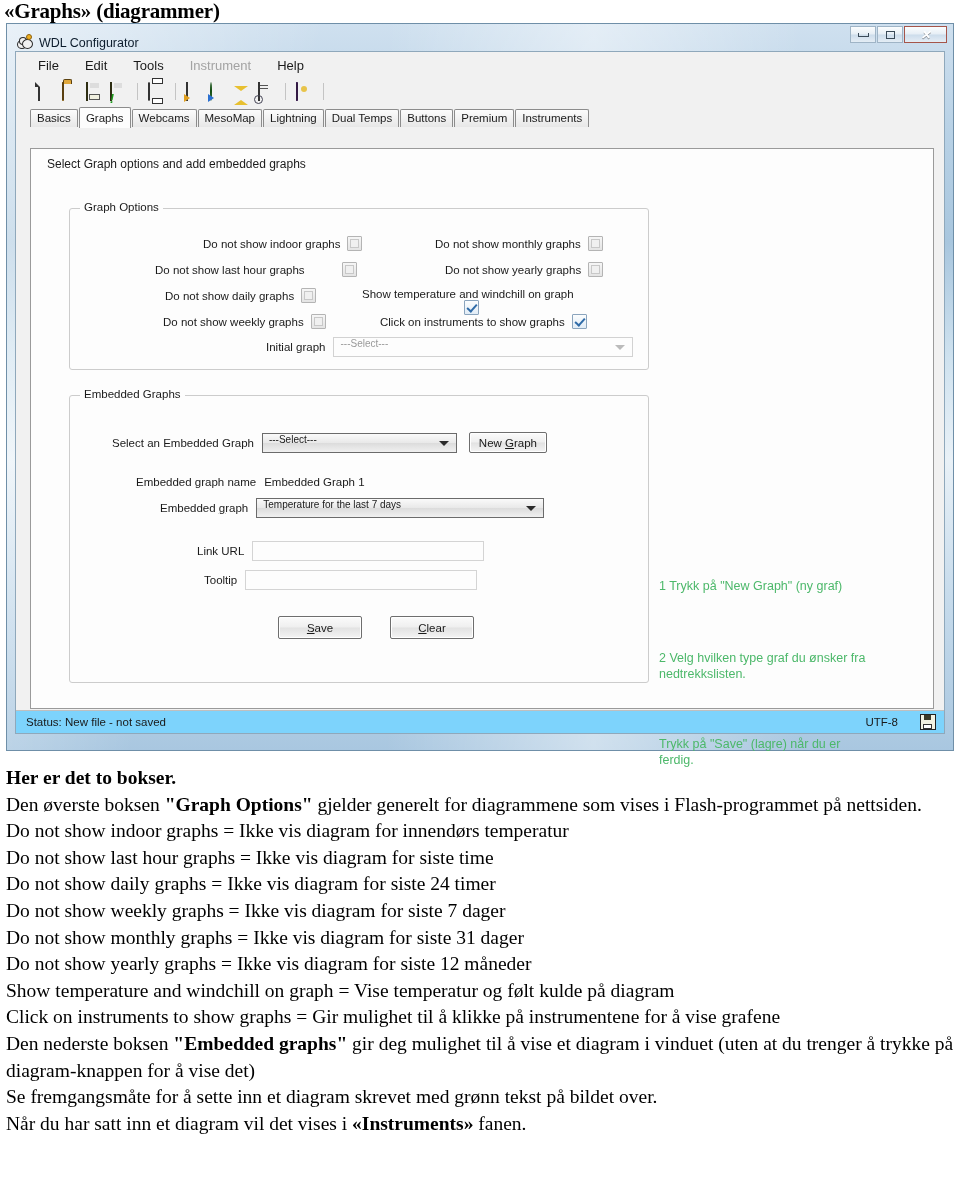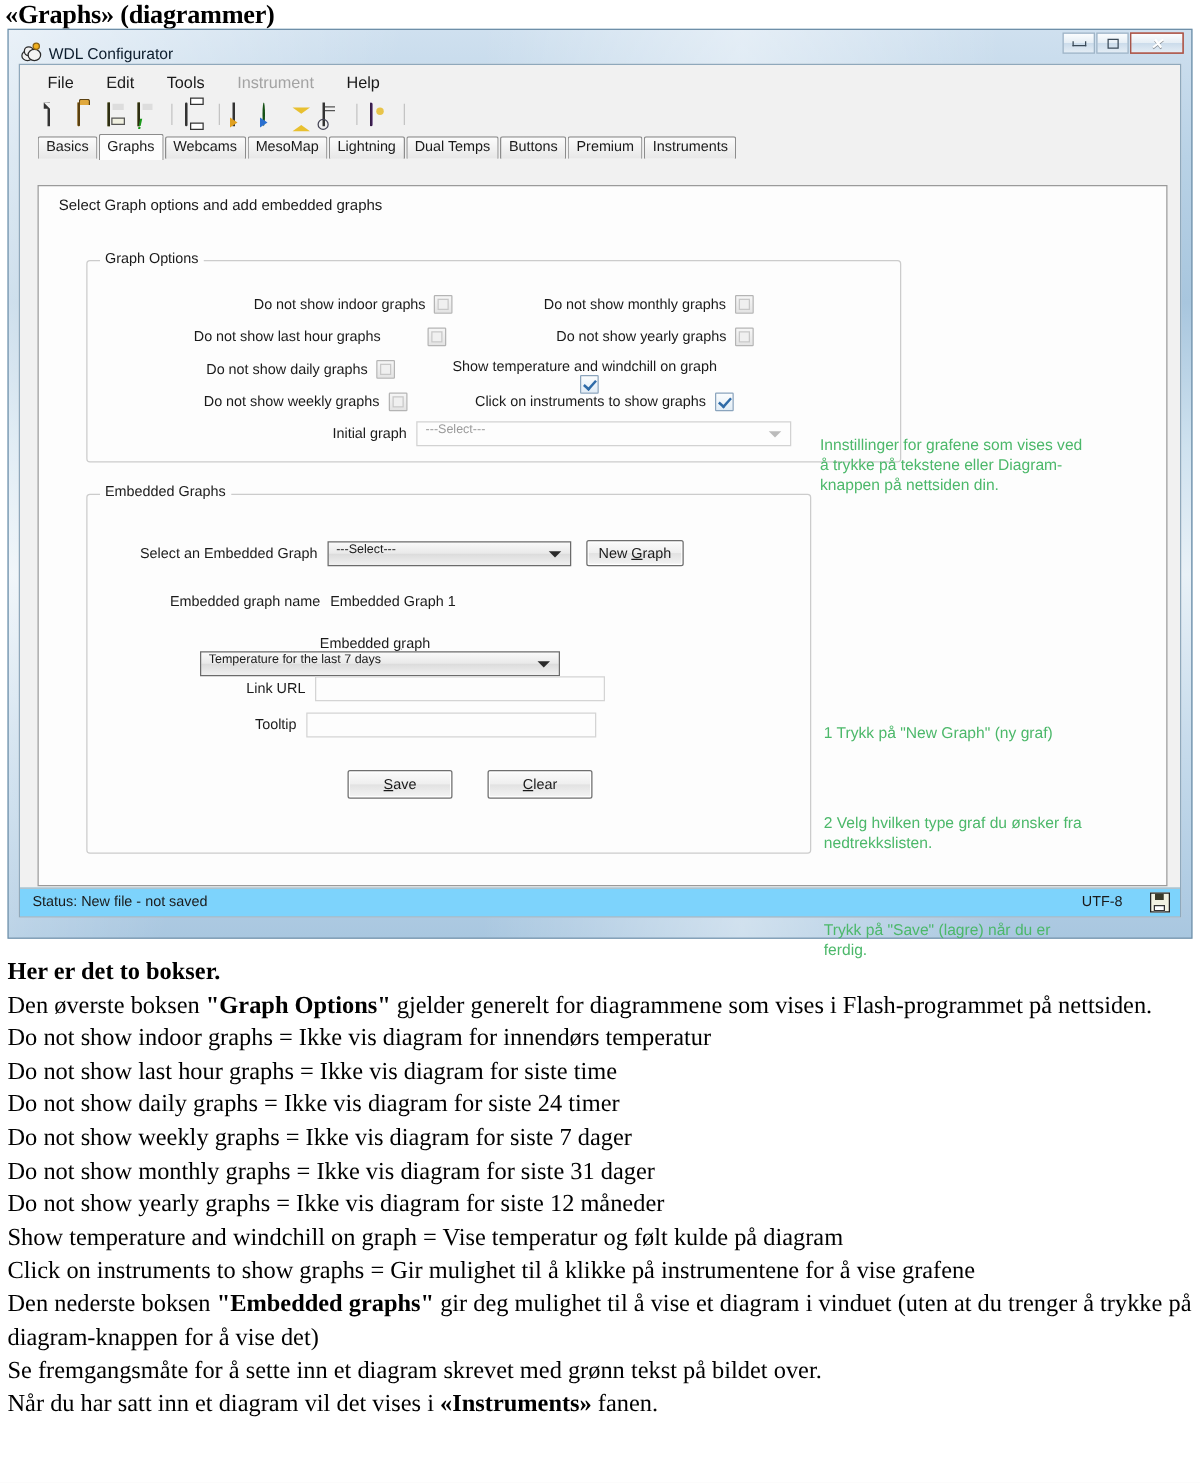--- a/index.html
+++ b/index.html
@@ -218,21 +218,21 @@
   }
   .group > .legend {
     position:absolute;
     top:-8px; left:10px;
     background:#fdfdfd;
     padding:0 4px;
     font-family:"Liberation Sans", sans-serif;
     font-size:11.5px;
     color:#1a1a1a;
   }
-  #group-options { left:38px; top:59px; width:652px; height:162px; }
+  #group-options { left:38px; top:59px; width:580px; height:162px; }
   #group-embedded { left:38px; top:246px; width:580px; height:288px; }
 
   
   .cb-row {
     position:absolute;
     display:flex; align-items:center;
     font-family:"Liberation Sans", sans-serif;
     font-size:11.5px;
     color:#1a1a1a;
     white-space:nowrap;
@@ -332,21 +332,21 @@
   }
   .btn.strong {
     border:1px solid #6e6e6e;
     background: linear-gradient(to bottom,#fbfbfb 0%, #efefef 48%, #e2e2e2 52%, #f4f4f4 100%);
     box-shadow: inset 0 0 0 1px #ffffff;
   }
   .btn u { text-decoration:underline; }
 
   #row-name     { left:66px;  top:80px; }
   #row-name .static { font-size:11.5px; }
-  #row-graph    { left:90px;  top:113px;flex-direction:column; }
+  #row-graph    { left:90px;  top:102px; }
   #row-graph .combo { width:288px; border:1px solid #6b6b6b;
                       background:linear-gradient(to bottom,#fafafa 0%,#e9e9e9 48%,#dcdcdc 52%,#f0f0f0 100%);}
   #row-link     { left:127px; top:145px; }
   #row-tooltip  { left:134px; top:174px; }
   .textinput {
     width:232px; height:20px;
     border:1px solid #d4d4d4;
     background:#fdfdfd;
     box-sizing:border-box;
     font-family:"Liberation Sans", sans-serif;
@@ -576,23 +576,20 @@
         <div class="field-row" id="row-buttons">
           <span class="btn strong">
               <span><u>S</u>ave</span>
             </span>
           <span class="btn strong">
               <span><u>C</u>lear</span>
             </span>
         </div>
       </div>
 
-      <div class="anno" id="anno-1">Innstillinger for grafene som vises ved
-å trykke på tekstene eller Diagram-
-knappen på nettsiden din.</div>
       <div class="anno" id="anno-2">1 Trykk på "New Graph" (ny graf)</div>
       <div class="anno" id="anno-3">2 Velg hvilken type graf du ønsker fra
 nedtrekkslisten.</div>
       <div class="anno" id="anno-4">Trykk på "Save" (lagre) når du er
 ferdig.</div>
     </div>
 
     <div class="statusbar">
       <span>Status: New file - not saved</span>
       <span class="spacer"></span>

